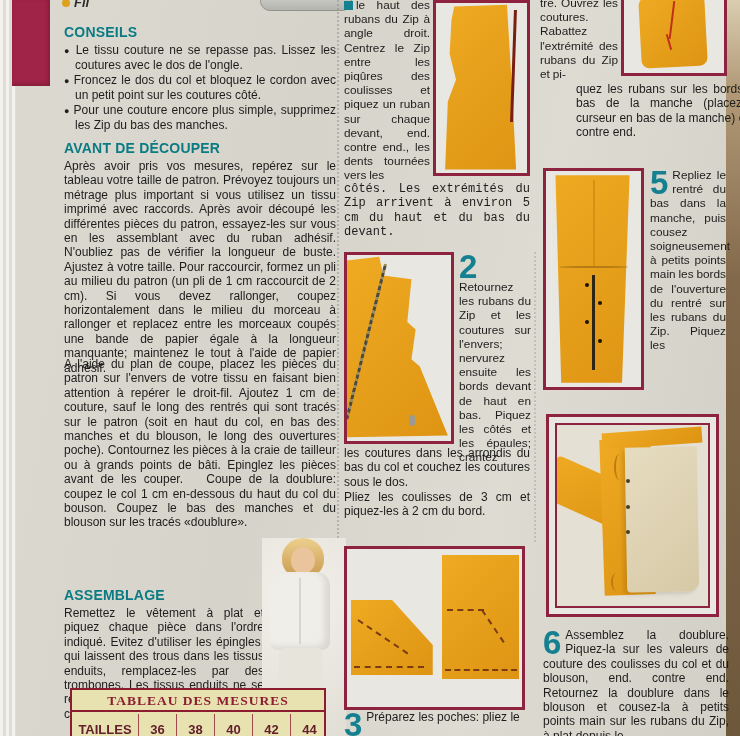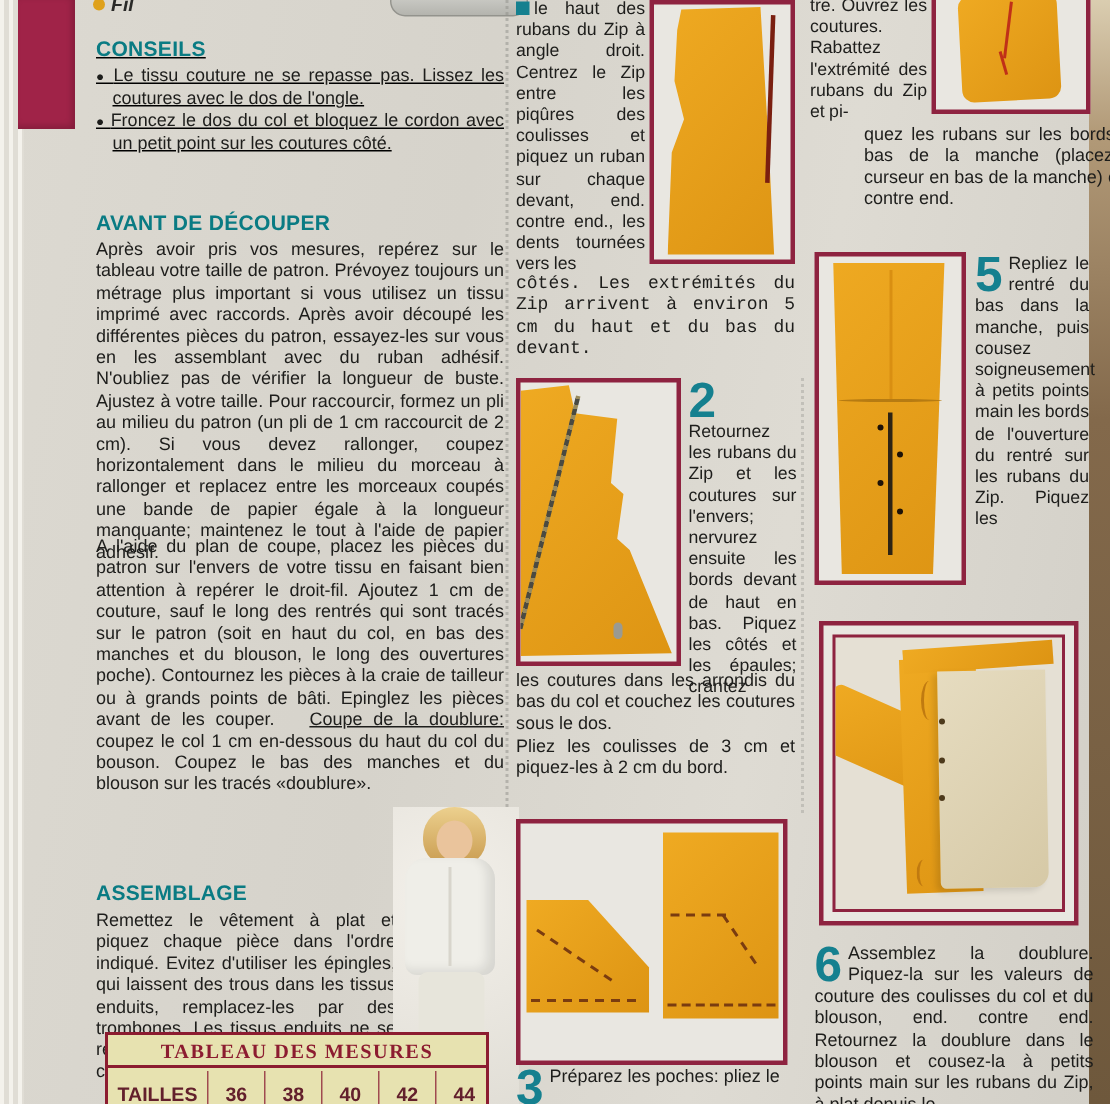--- a/index.html
+++ b/index.html
@@ -21,21 +21,21 @@
   .dot1{left:337px;top:0;height:538px;}
   .dot2{left:534px;top:252px;height:290px;opacity:.35;}
   
   .h{font-weight:bold;font-size:14px;line-height:16px;color:#0a7b83;letter-spacing:.2px;}
   .b{font-size:12px;line-height:14.4px;text-align:justify;color:#1d1d1b;}
   .b2{font-size:11.8px;line-height:14.2px;text-align:justify;color:#1d1d1b;word-spacing:-.4px;}
   .bull{padding-left:11px;text-indent:-11px;position:relative;}
   .bull::before{content:"● ";font-size:9px;}
   .stepnum{float:left;font-weight:bold;font-size:33px;line-height:27px;color:#15808f;
     margin:1px 4px 0 0;position:static;}
-  .underl{text-decoration:underline;margin-left:16px;}
+  .underl{margin-left:16px;}
   .fil{left:62px;top:-5px;display:flex;align-items:center;gap:4px;}
   .fil .dotic{position:static;width:8px;height:8px;border-radius:50%;background:#dfa11b;}
   .fil .lab{position:static;font-style:italic;font-weight:bold;font-size:13px;color:#2a2a28;}
   
   .ph{border:3px solid #8e2340;background:#e9e7e1;overflow:hidden;}
   .orange{background:linear-gradient(135deg,#efaa22,#dd9413);}
   .dash{border-top:2px dashed #7a3c10;height:0;}
   
   .mtab{left:70px;top:688px;width:256px;height:60px;border:2px solid #8c1c30;
     background:#e7e2b0;}
@@ -67,24 +67,25 @@
   <div class="corner-red"></div>
   <div class="grey-pill"></div>
   <div class="dotline dot1"></div>
   <div class="dotline dot2"></div>
 
   <div class="fil">
     <span class="dotic"></span>
     <span class="lab">Fil</span>
   </div>
 
-  <div style="left:64px;top:24px;width:272px;text-decoration:underline;">
+  <div style="left:64px;top:24px;width:272px;">
     <div class="h" style="position:static;">CONSEILS</div>
     <div class="b bull" style="position:static;margin-top:3px;">Le tissu couture ne se repasse pas. Lissez les coutures avec le dos de l'ongle.</div>
     <div class="b bull" style="position:static;">Froncez le dos du col et bloquez le cordon avec un petit point sur les coutures côté.</div>
+    <div class="b bull" style="position:static;">Pour une couture encore plus simple, supprimez les Zip du bas des manches.</div>
   </div>
 
   <div style="left:64px;top:140px;width:272px;">
     <div class="h" style="position:static;">AVANT DE DÉCOUPER</div>
     <div class="b" style="position:static;margin-top:3px;">Après avoir pris vos mesures, repérez sur le tableau votre taille de patron. Prévoyez toujours un métrage plus important si vous utilisez un tissu imprimé avec raccords. Après avoir découpé les différentes pièces du patron, essayez-les sur vous en les assemblant avec du ruban adhésif. N'oubliez pas de vérifier la longueur de buste. Ajustez à votre taille. Pour raccourcir, formez un pli au milieu du patron (un pli de 1 cm raccourcit de 2 cm). Si vous devez rallonger, coupez horizontalement dans le milieu du morceau à rallonger et replacez entre les morceaux coupés une bande de papier égale à la longueur manquante; maintenez le tout à l'aide de papier adhésif.</div>
   </div>
 
   <div style="left:64px;top:354px;width:272px;">
     <div class="b" style="position:static;margin-top:3px;">
       <span style="position:static;">A l'aide du plan de coupe, placez les pièces du patron sur l'envers de votre tissu en faisant bien attention à repérer le droit-fil. Ajoutez 1 cm de couture, sauf le long des rentrés qui sont tracés sur le patron (soit en haut du col, en bas des manches et du blouson, le long des ouvertures poche). Contournez les pièces à la craie de tailleur ou à grands points de bâti. Epinglez les pièces avant de les couper.</span>

